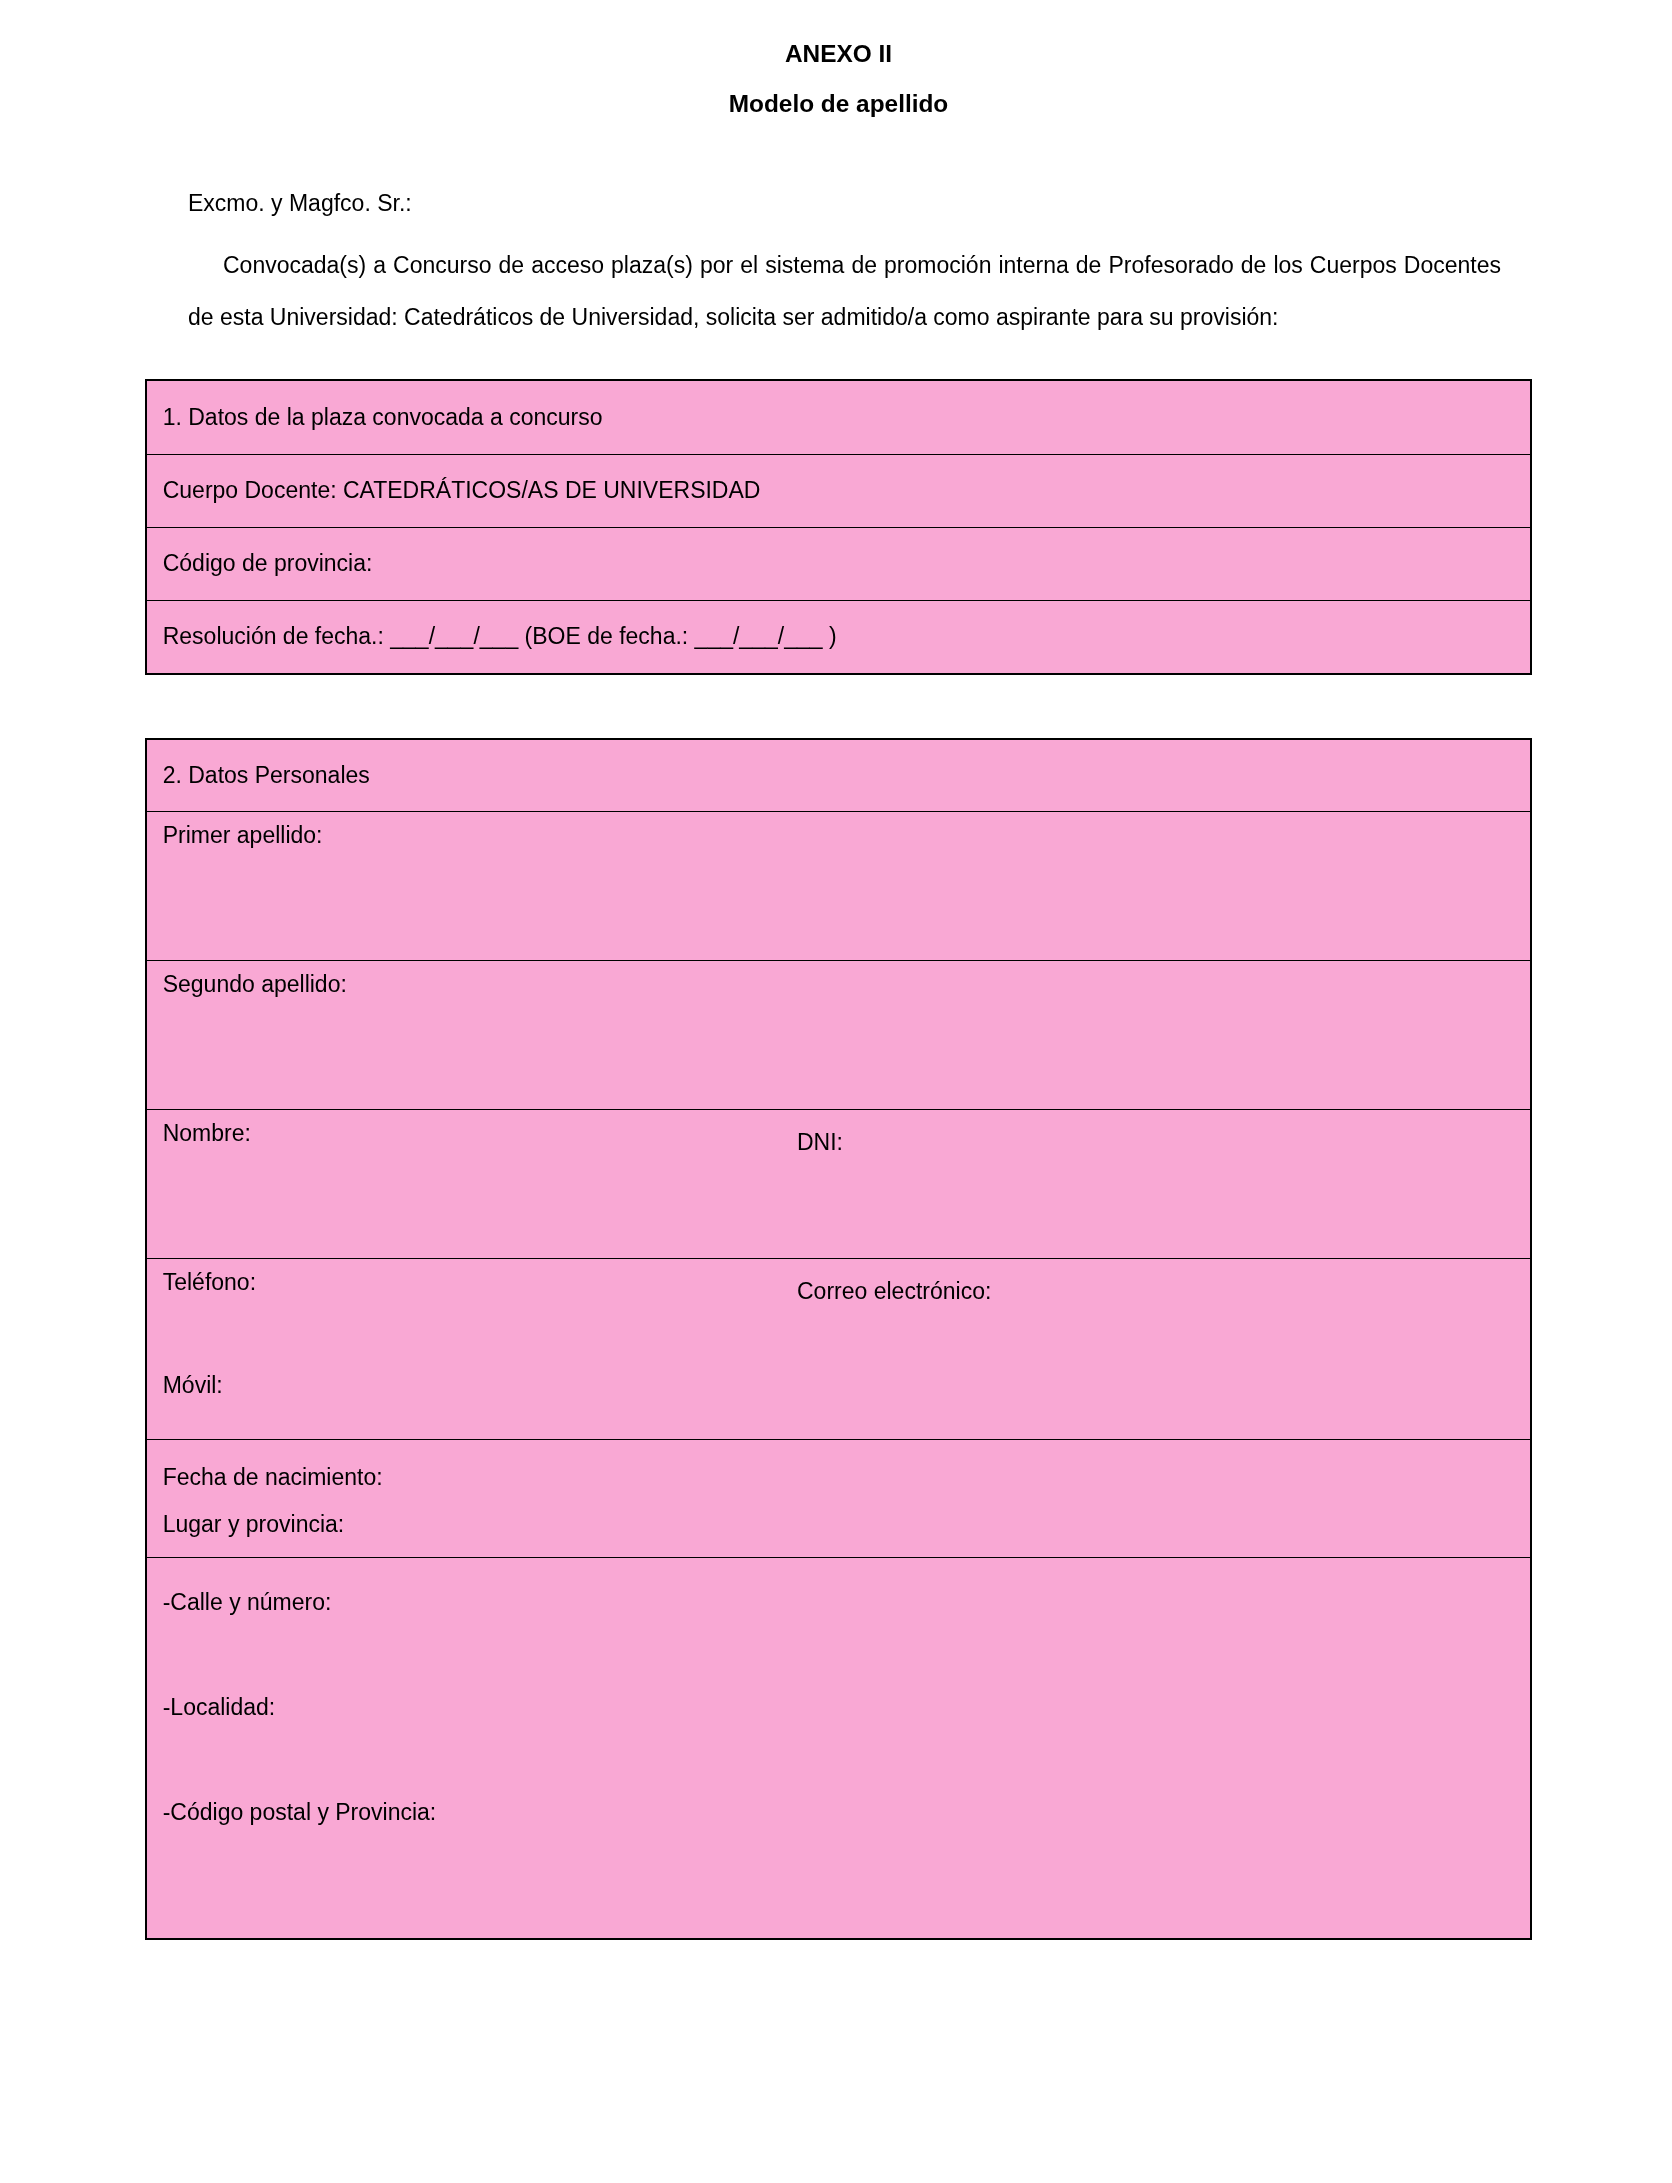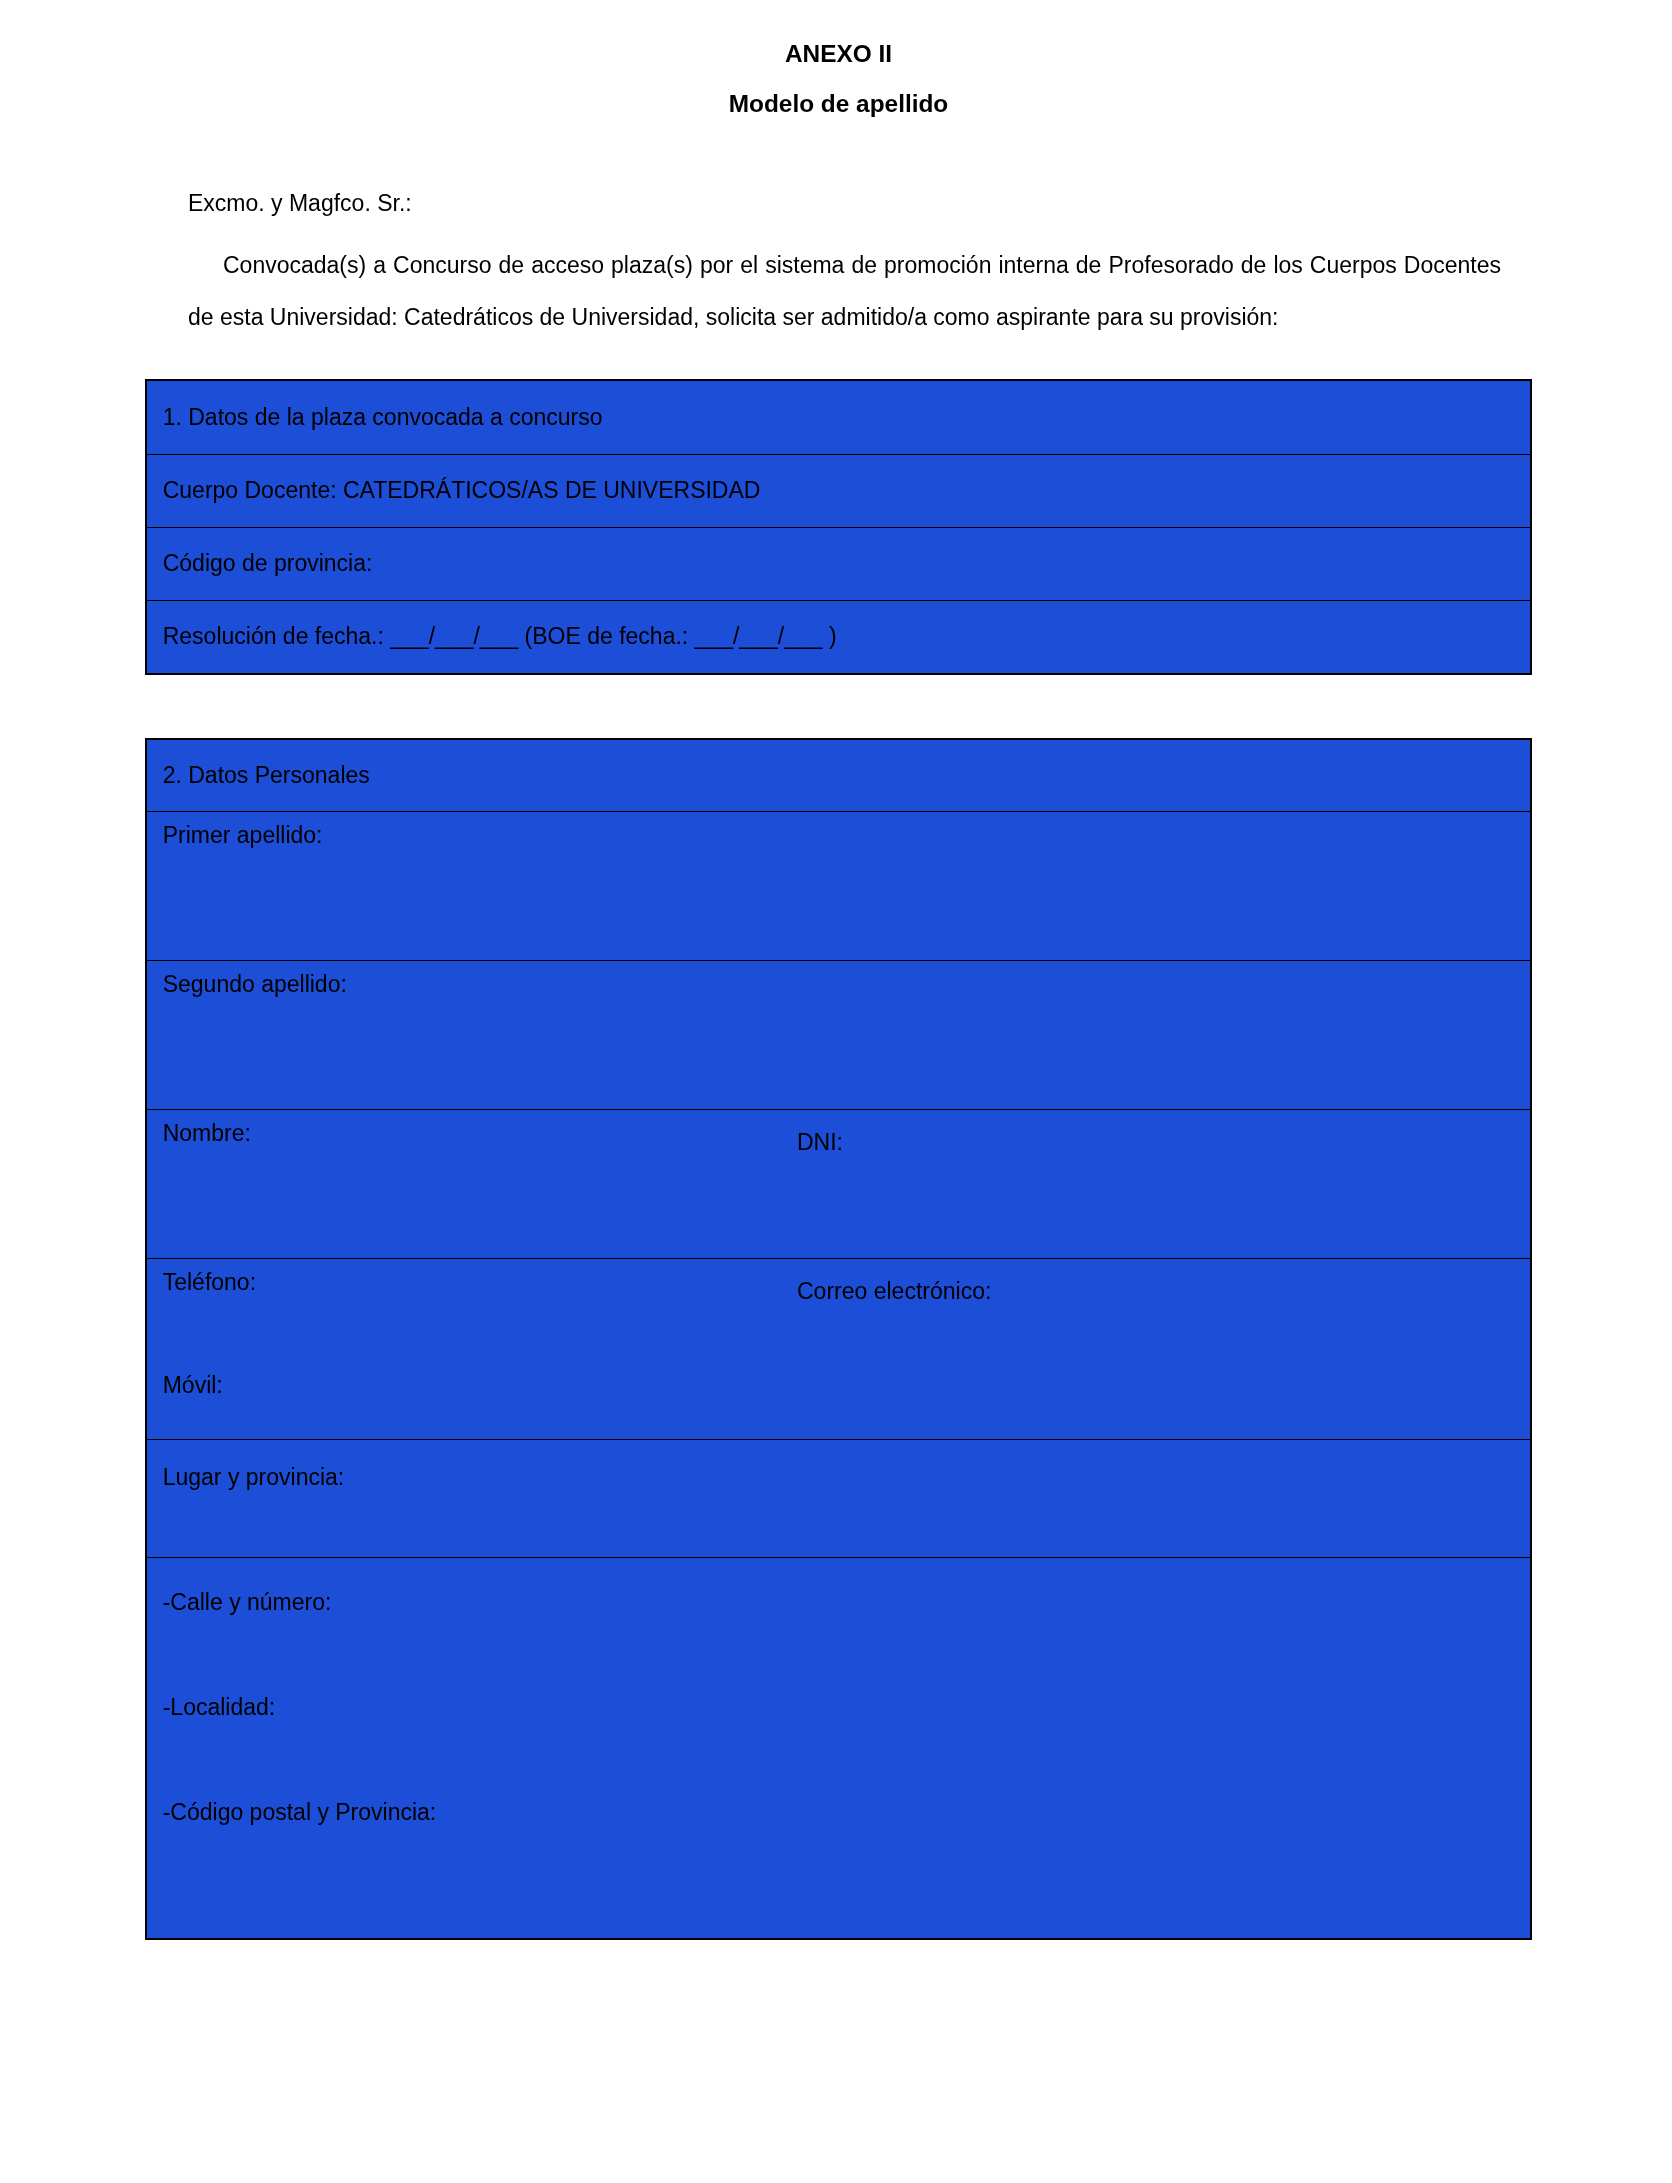--- a/index.html
+++ b/index.html
@@ -43,21 +43,21 @@
     font-size: 23px;
     line-height: 52px;
     text-align: justify;
     margin: 22px 31px 0 43px;
     text-indent: 35px;
   }
   .tbl {
     border: 2.4px solid #000;
     width: 100%;
     margin-top: 36px;
-    background: #1d4ed8;
+    background: #f9a8d4;
   }
   .tbl + .tbl { margin-top: 63px; }
   .row {
     border-top: 1.6px solid #000;
     position: relative;
     font-size: 23px;
     padding-left: 15.7px;
     padding-right: 15.7px;
   }
   .row:first-child { border-top: none; }
@@ -131,20 +131,21 @@
       <span class="mid-label">DNI:</span>
     </div>
 
     <div class="row r-tall h-telefono">
       <div>Teléfono:</div>
       <span class="mid-label">Correo electrónico:</span>
       <div class="movil-line">Móvil:</div>
     </div>
 
     <div class="row h-fecha">
+      <div class="line">Fecha de nacimiento:</div>
       <div class="line">Lugar y provincia:</div>
     </div>
 
     <div class="row h-domicilio">
       <div class="dom-line">-Calle y número:</div>
       <div class="dom-line dom-gap">-Localidad:</div>
       <div class="dom-line dom-gap">-Código postal y Provincia:</div>
     </div>
   </div>
 

